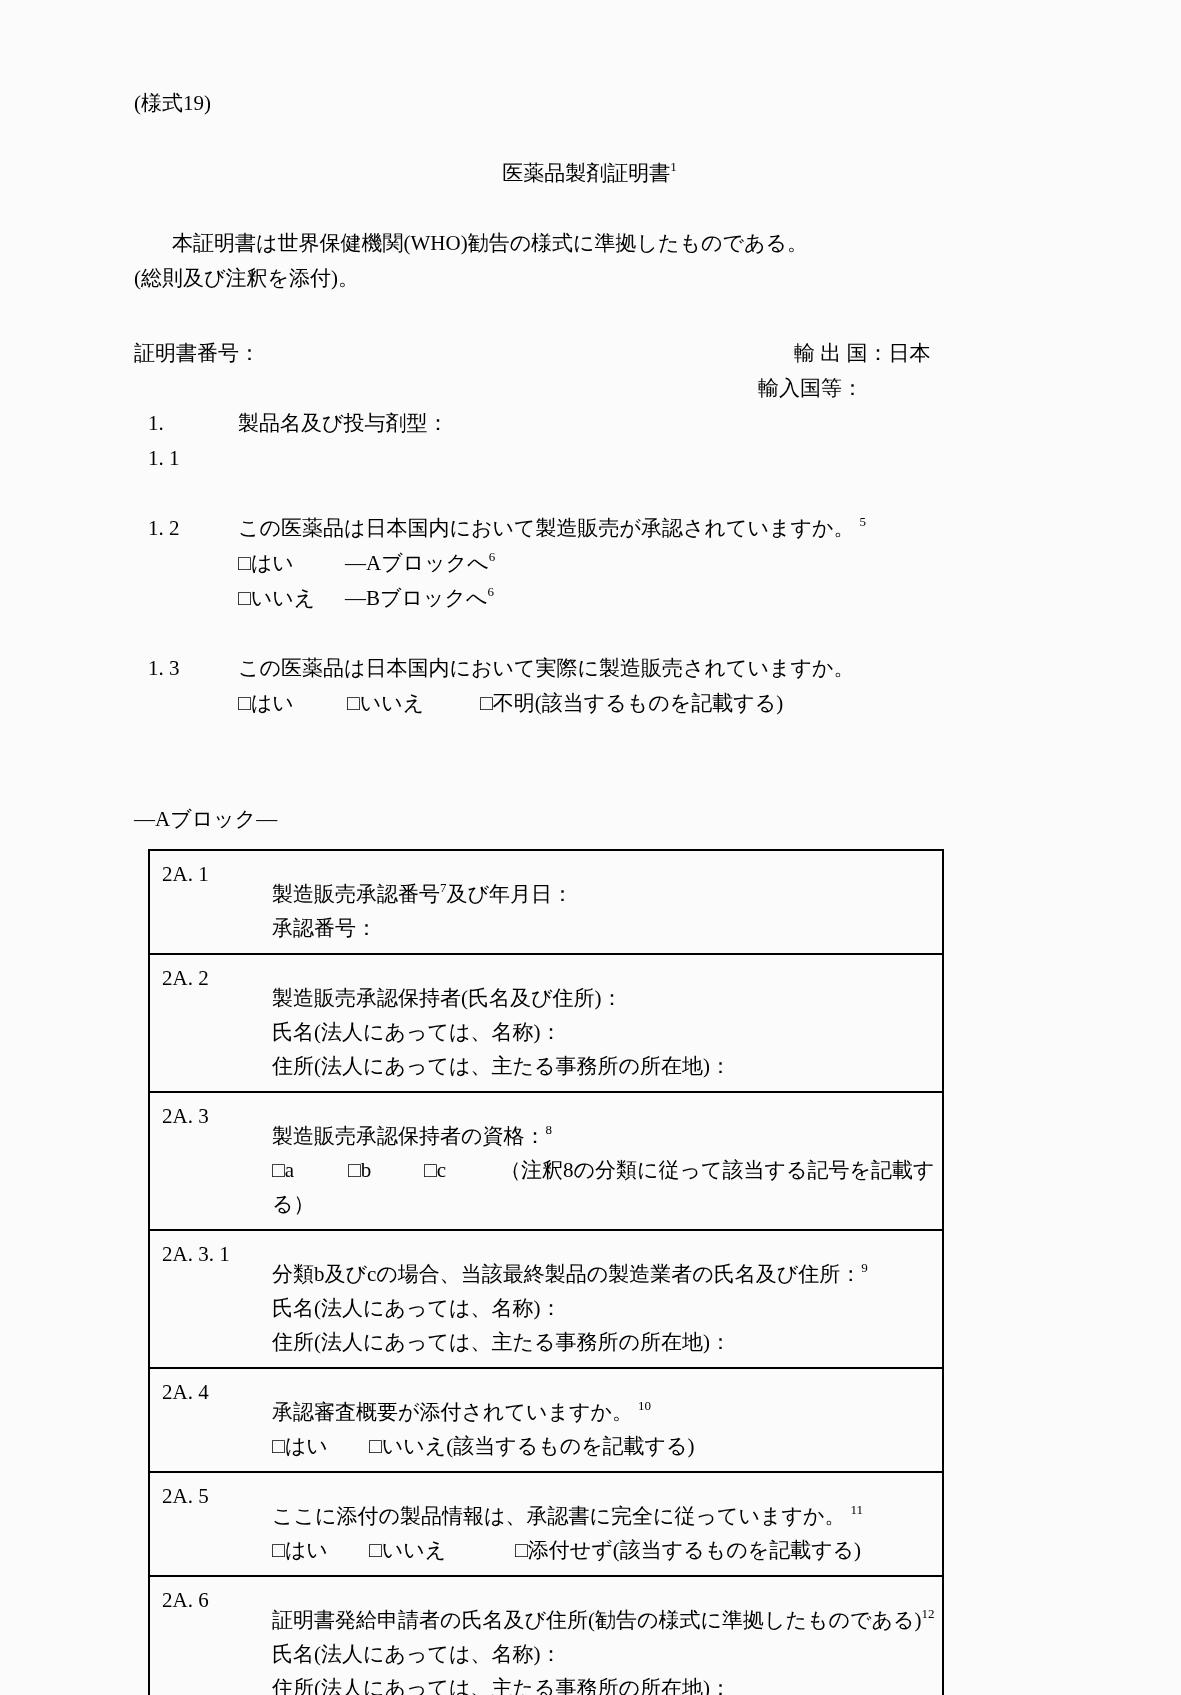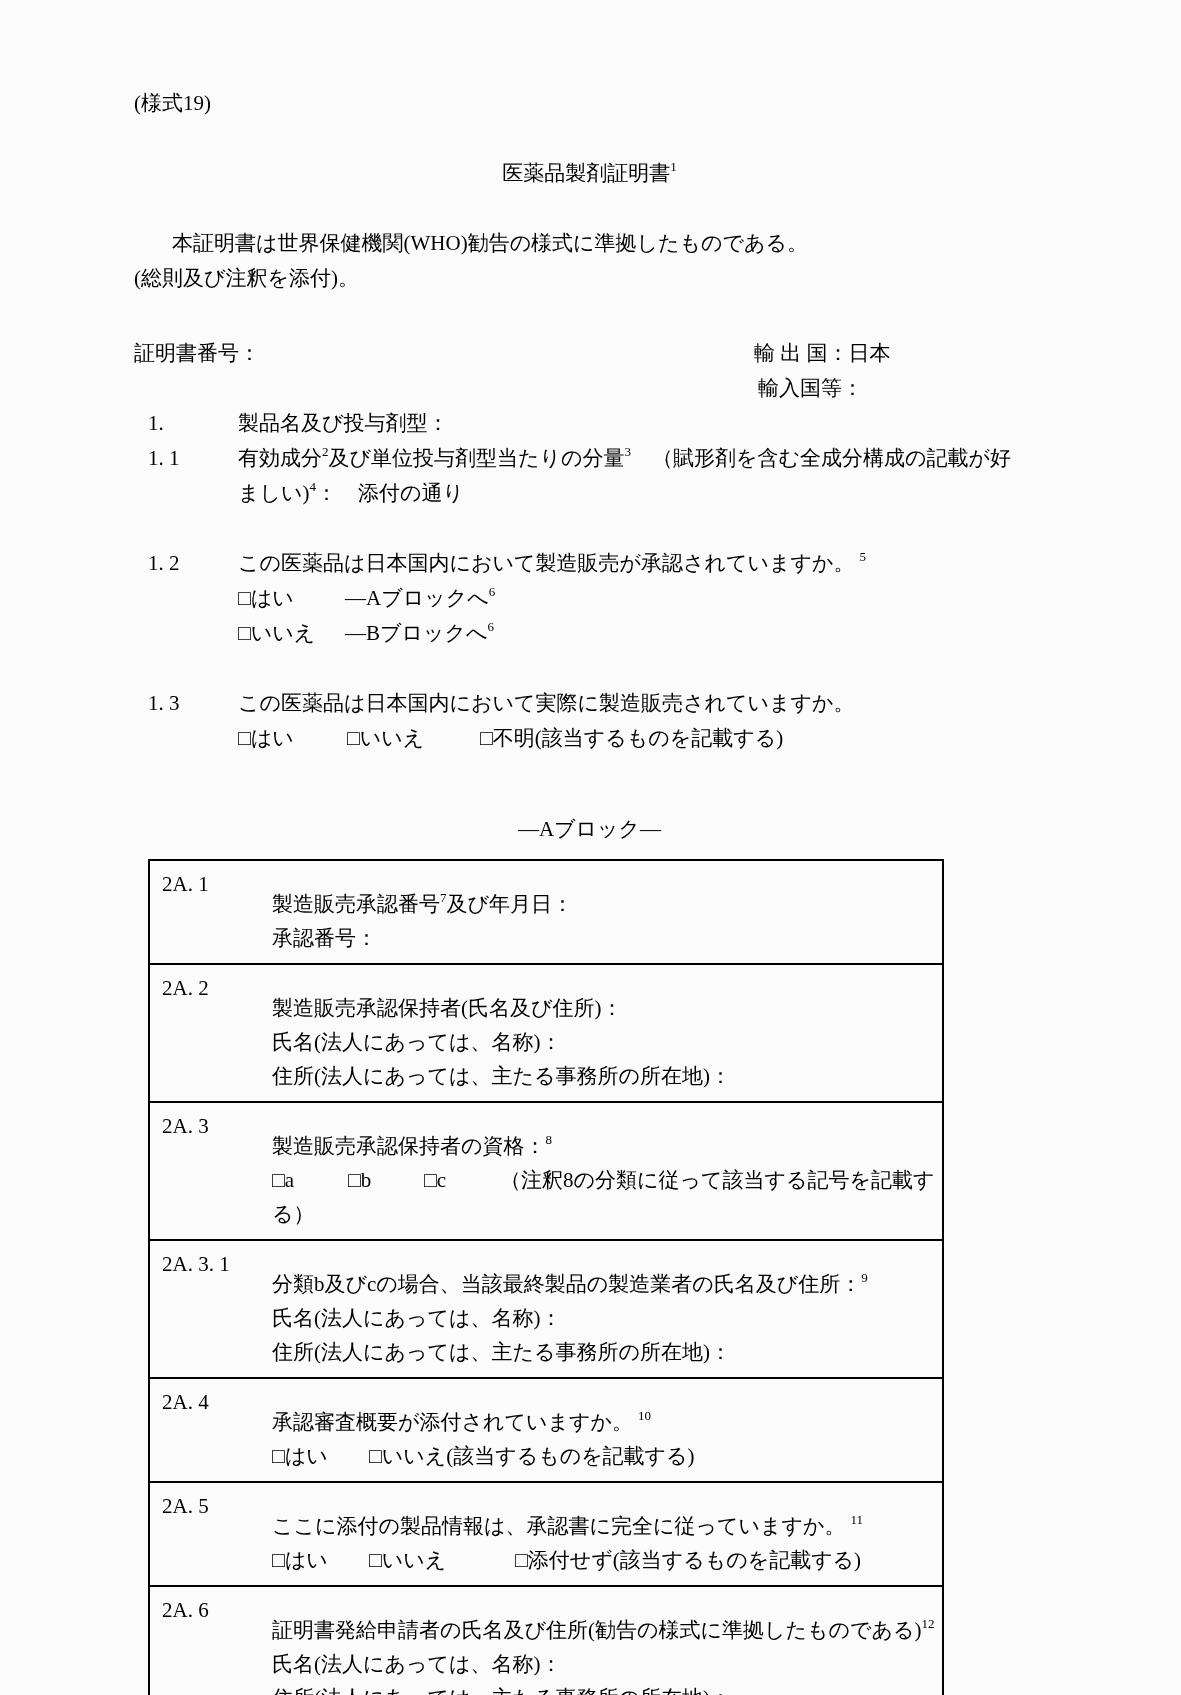--- a/index.html
+++ b/index.html
@@ -12,33 +12,33 @@
   }
   .page { padding:86px 136px 0 134px; box-sizing:border-box; }
   .line { line-height:35px; white-space:pre-wrap; }
   .t { white-space:pre-wrap; }
   sup { font-size:13px; line-height:0; position:relative; top:-1px; vertical-align:super; }
   sup.sgap { margin-left:5px; }
 
   .title-line { text-align:center; margin-top:35px; }
   .intro1 { margin-top:35px; text-indent:38px; }
   .cert-line { position:relative;margin-top:40px; }
-  .right-col { position:absolute; left:620px; top:0; white-space:pre-wrap; }
+  .right-col { position:absolute; left:660px; top:0; white-space:pre-wrap; }
   .import-line { padding-left:624px; }
 
   .sec { display:flex; margin-left:14px; }
   .sec .num { width:90px; flex:none; line-height:35px; white-space:pre-wrap; }
   .sec .secbody { flex:1; }
   .spacer { height:35px; }
 
   .optcol { display:inline-block; width:107px; }
   .o1 { display:inline-block; width:109px; }
   .o2 { display:inline-block; width:133px; }
 
-  .ablock-head { text-align:center; margin-top:21px; }
+  .ablock-head { margin-top:46px; }
 
   .atable {
     margin-left:14px; margin-top:12px;
     width:796px; box-sizing:border-box;
     border:2px solid #000;
   }
   .trow { display:flex; padding:6px 0 8px 0; border-top:2px solid #000; }
   .trow.first { border-top:none; }
   .tnum { width:110px; flex:none; padding-left:12px; line-height:34px; white-space:pre-wrap; }
   .tcontent { flex:1;margin-top:20px; }
@@ -64,24 +64,20 @@
 
   <div class="sec">
     <div class="num">1.</div>
     <div class="secbody">
       <div class="line">製品名及び投与剤型：</div>
     </div>
   </div>
 
   <div class="sec">
     <div class="num">1. 1</div>
-    <div class="secbody">
-      <div class="line"><span class="t">有効成分</span><sup>2</sup><span class="t">及び単位投与剤型当たりの分量</span><sup>3</sup><span class="t">　（賦形剤を含む全成分構成の記載が好</span></div>
-      <div class="line"><span class="t">ましい)</span><sup>4</sup><span class="t">：　添付の通り</span></div>
-    </div>
   </div>
 
   <div class="spacer"></div>
 
   <div class="sec">
     <div class="num">1. 2</div>
     <div class="secbody">
       <div class="line"><span class="t">この医薬品は日本国内において製造販売が承認されていますか。</span><sup class="sgap">5</sup></div>
       <div class="line"><span class="optcol"><span class="cb">□</span><span class="t">はい</span></span><span class="t">―Aブロックへ</span><sup>6</sup></div>
       <div class="line"><span class="optcol"><span class="cb">□</span><span class="t">いいえ</span></span><span class="t">―Bブロックへ</span><sup>6</sup></div>

